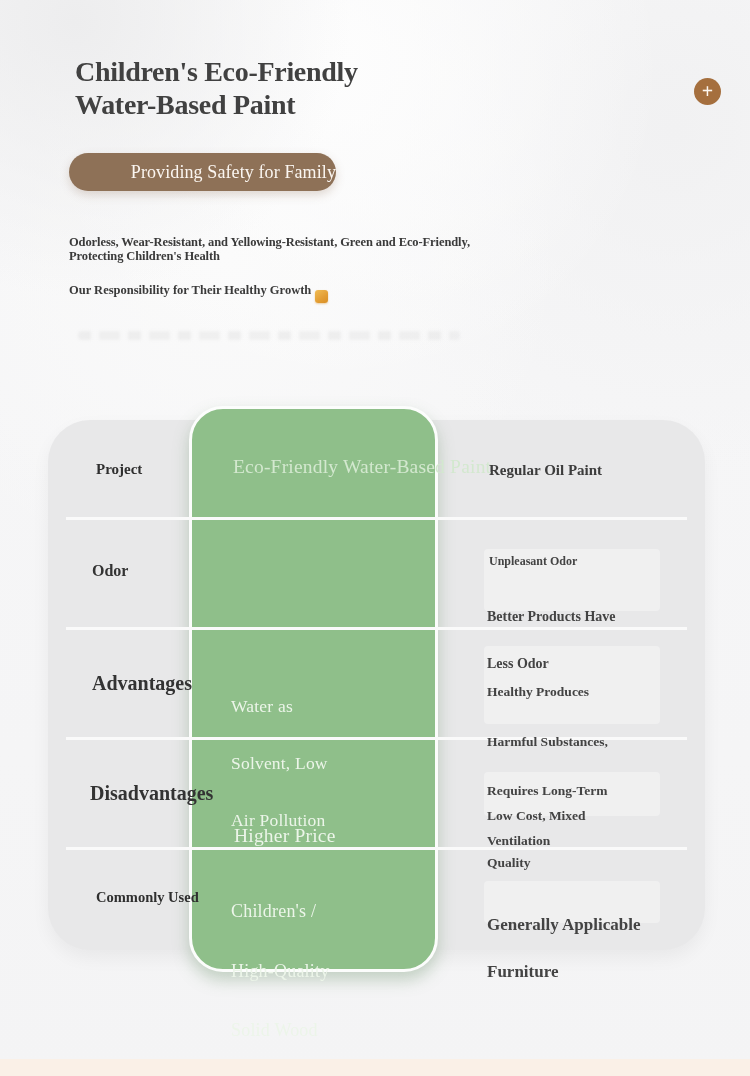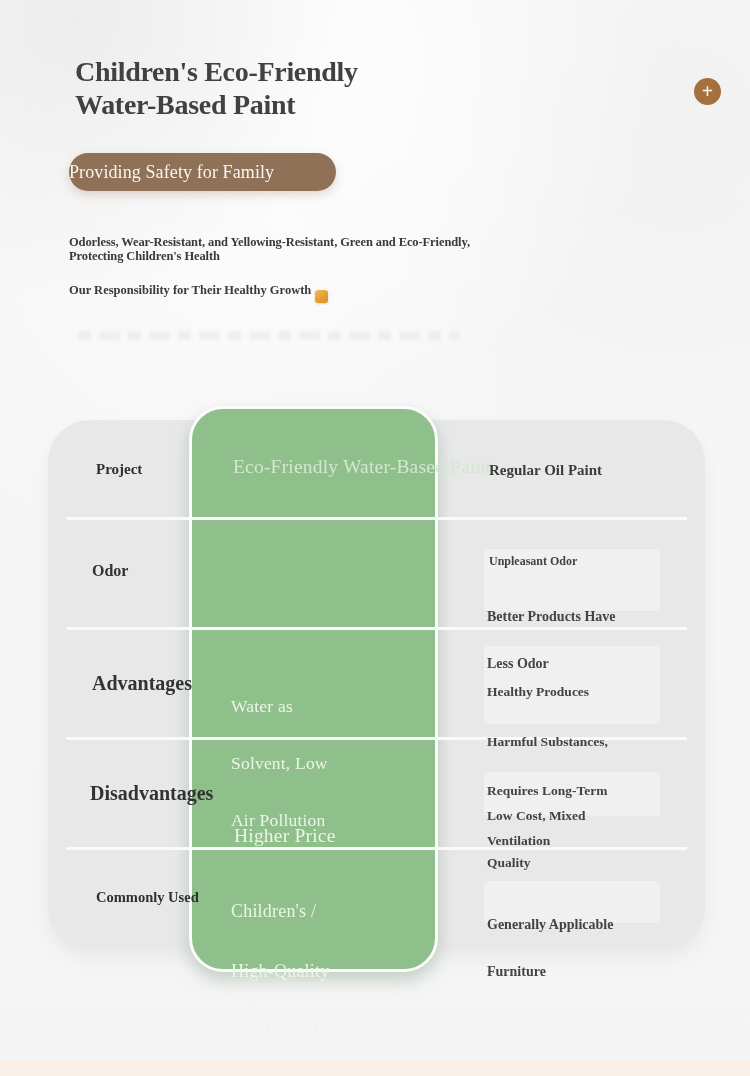--- a/index.html
+++ b/index.html
@@ -23,21 +23,21 @@
   }
   .plus-btn{
     left:694px; top:78px; width:27px; height:27px; border-radius:50%;
     background:#a56f3e; color:#fdf7f0; display:flex; align-items:center; justify-content:center;
     font-size:20px; font-weight:700; line-height:1; cursor:pointer; user-select:none;
     padding-bottom:2px; box-sizing:border-box;
   }
   .badge-pill{
     left:69px; top:153px; width:267px; height:38px; border-radius:19px;
     background:#8e7157; box-shadow:0 4px 10px rgba(142,113,87,0.25);
-    display:flex; align-items:center; justify-content:flex-start;
+    display:flex; align-items:center; justify-content:flex-end;
     color:#fbf6f1; font-size:18px; font-weight:500; letter-spacing:0.1px;
   }
   .desc{ left:69px; top:236px; font-size:12.5px; font-weight:700; color:#3a3a3a; line-height:13.5px; letter-spacing:-0.1px;}
   .tagline{ left:69px; top:283px; font-size:12.5px; font-weight:700; color:#3a3a3a;}
   .gold-icon{
     left:315px; top:290px; width:13px; height:13px; border-radius:3px;
     background:linear-gradient(145deg,#f0bc55 0%,#e39d33 60%,#d88f26 100%);
     box-shadow:0 1px 2px rgba(216,143,38,0.4);
   }
   .ghost-strip{
@@ -75,21 +75,21 @@
   .eco-adv{ top:659px; font-size:17.5px; line-height:19px;}
   .eco-dis{ top:781px; font-size:19.5px; left:234px;}
   .eco-common{ top:863px; font-size:18px; line-height:19.7px;}
 
   .reg-title{ left:489px; top:462px; z-index:4; font-size:15px; font-weight:700; color:#3c3c3c;}
   .reg-cell{ left:487px; z-index:4; color:#434343; font-weight:700;}
   .reg-odor-note{ top:554px; left:489px; font-size:12px;}
   .reg-odor{ top:578px; font-size:14px; line-height:15.5px;}
   .reg-adv{ top:651px; font-size:13.5px; line-height:16.5px;}
   .reg-dis{ top:777px; font-size:13.5px; line-height:15.5px;}
-  .reg-common{ top:886px; font-size:14px; line-height:15.5px;}
+  .reg-common{ top:886px; font-size:17px; line-height:15.5px;}
 
   .bottom-strip{ left:0; bottom:0; width:750px; height:17px; background:#faf0e7; }
 </style>
 </head>
 <body>
 
 <div class="page">
 
   <div class="txt page-title"><span>Children's Eco-Friendly</span><br><span>Water-Based Paint</span></div>
 

